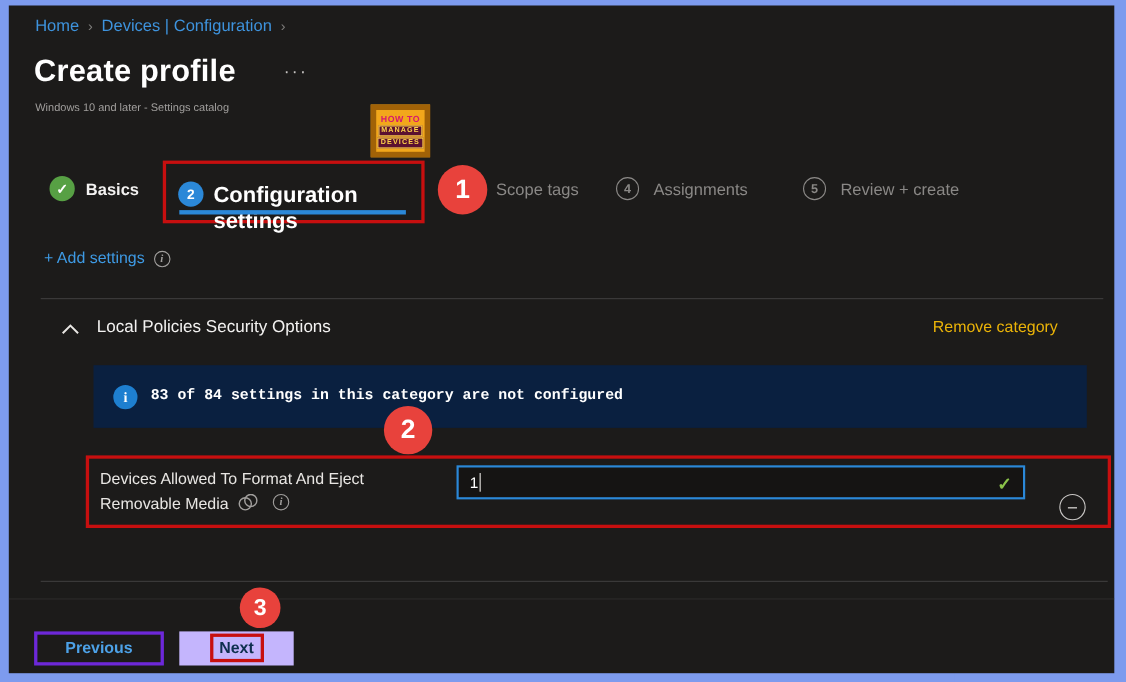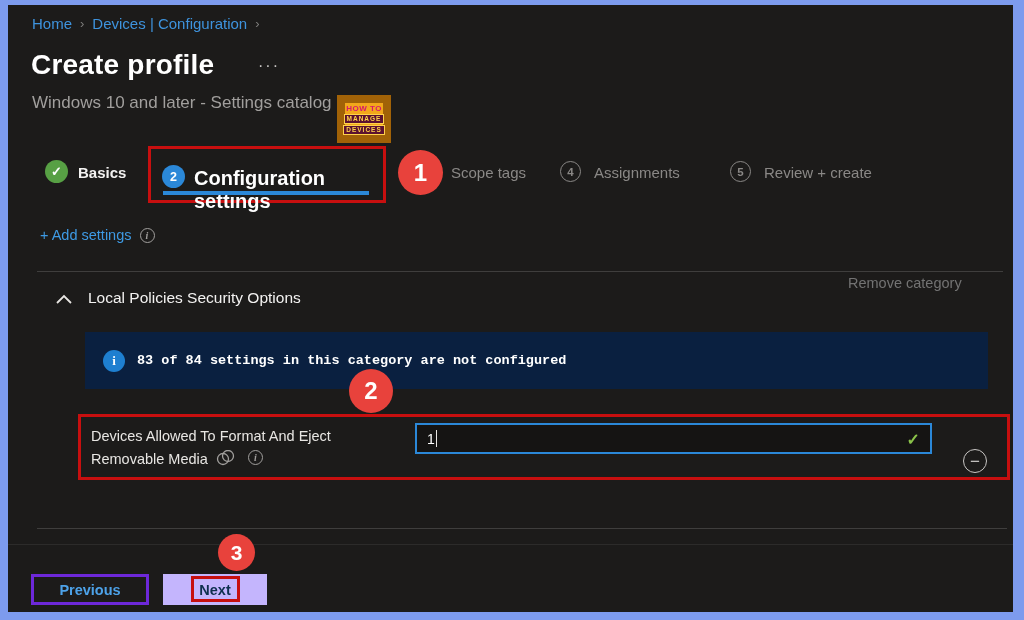--- a/index.html
+++ b/index.html
@@ -8,24 +8,24 @@
   .page { position:absolute; left:8px; top:5px; width:1005px; height:607px; background:#1c1b1a; overflow:hidden; }
 
   
   .breadcrumb { position:absolute; left:24px; top:10px; font-size:15px; display:flex; gap:8px; align-items:center; }
   .crumb { color:#3e93dd; cursor:pointer; }
   .crumb-sep { color:#7e7d7b; font-size:13px; }
 
   
   .page-title { position:absolute; left:23px; top:44px; font-size:28px; font-weight:bold; color:#ffffff; letter-spacing:0.2px; }
   .title-ellipsis { position:absolute; left:250px; top:52px; font-size:16px; color:#c8c6c4; letter-spacing:2px; }
-  .page-subtitle { position:absolute; left:24px; top:88px; font-size:17px; color:#a19f9d; }
+  .page-subtitle { position:absolute; left:24px; top:88px; font-size:10px; color:#a19f9d; }
 
   
-  .logo { position:absolute; left:329px; top:90px; width:54px; height:48px; background:#f2a71b; border:8px solid #a16207; display:flex; flex-direction:column; align-items:center; justify-content:center; gap:1px; }
+  .logo { position:absolute; left:329px; top:90px; width:54px; height:48px; background:#f2a71b; border:5px solid #a16207; display:flex; flex-direction:column; align-items:center; justify-content:center; gap:1px; }
   .logo-line1 { color:#d6186e; font-size:8px; font-weight:bold; letter-spacing:0.5px; }
   .logo-box { background:#5b1130; color:#ffd24a; border:1px solid #ffd24a; font-size:6.5px; font-weight:bold; padding:0 2px; letter-spacing:1px; line-height:8px; }
 
   
   .step-circle { border-radius:50%; display:flex; align-items:center; justify-content:center; }
   .circle-complete { position:absolute; left:37px; top:155px; width:23px; height:23px; background:#57a044; color:#fff; font-size:13px; font-weight:bold; }
   .step-label { position:absolute; top:159px; font-size:15px; }
   .lbl-basics { left:70px; color:#f3f2f1; font-weight:600; }
   .tab-active-box { position:absolute; left:140px; top:141px; width:238px; height:57px; border:3px solid #c70f0f; }
   .circle-active { position:absolute; left:11px; top:16px; width:23px; height:23px; background:#2b88d8; color:#fff; font-size:12.5px; font-weight:bold; border-radius:50%; display:flex; align-items:center; justify-content:center; }
@@ -46,21 +46,21 @@
   .info-icon { width:15px; height:15px; border:1px solid #a19f9d; color:#a19f9d; border-radius:50%; font-size:10px; display:inline-flex; align-items:center; justify-content:center; font-family:"Liberation Serif", serif; font-style:italic; font-weight:bold; }
 
   .divider { position:absolute; height:1px; background:#3f3e3d; }
   .div-1 { left:29px; top:266px; width:966px; }
   .div-2 { left:29px; top:523px; width:970px; }
   .div-footer { left:0; top:539px; width:100%; background:#2c2b2a; }
 
   
   .chevron-up { position:absolute; left:47px; top:288px; width:18px; height:12px; }
   .category-title { position:absolute; left:80px; top:284px; font-size:15.5px; color:#f3f2f1; }
-  .remove-category { position:absolute; left:840px; top:270px; font-size:14.5px; color:#737373; cursor:pointer; }
+  .remove-category { position:absolute; left:840px; top:285px; font-size:14.5px; color:#eab308; cursor:pointer; }
 
   
   .banner { position:absolute; left:77px; top:327px; width:903px; height:57px; background:#0a2040; display:flex; align-items:center; }
   .banner-info-icon { margin-left:18px; width:22px; height:22px; border-radius:50%; background:#1e7fd0; color:#fff; display:flex; align-items:center; justify-content:center; font-size:13px; font-weight:bold; font-family:"Liberation Serif", serif; flex:0 0 auto; }
   .banner-text { margin-left:12px; color:#ffffff; font-size:13.5px; font-weight:600;font-family:Liberation Mono, monospace; }
 
   
   .setting-box { position:absolute; left:70px; top:409px; width:932px; height:66px; border:3px solid #c70f0f;padding-left:16px; }
   .setting-label { position:absolute; left:10px; top:8px; width:320px; font-size:14.5px; color:#e8e6e3; line-height:23px; }
   .setting-label-icons { display:inline-flex; gap:12px; margin-left:8px; vertical-align:-2px; }

